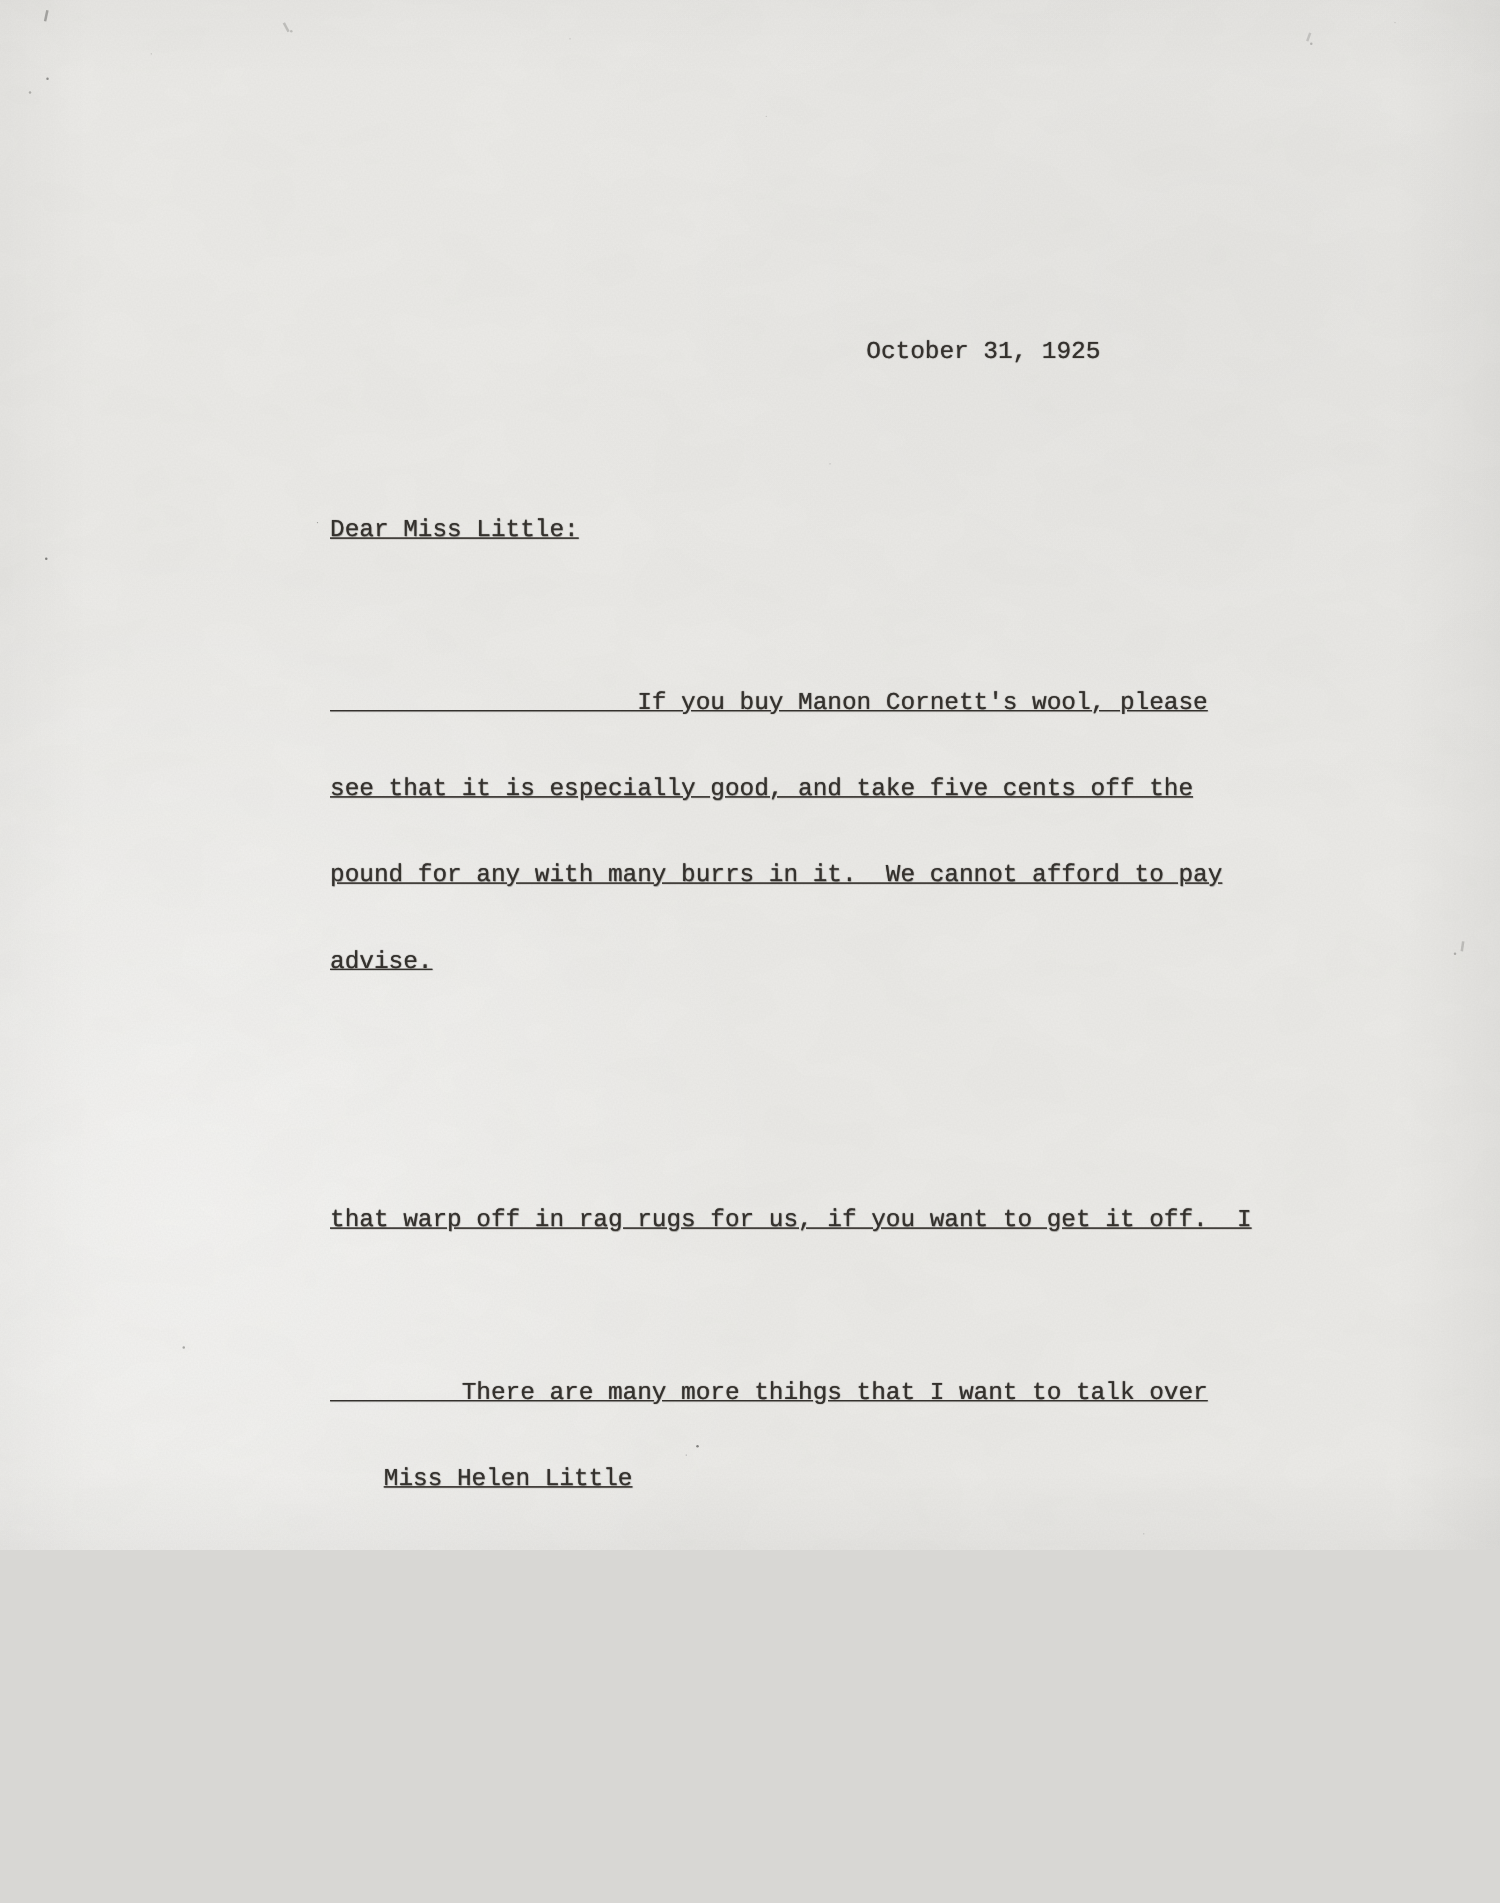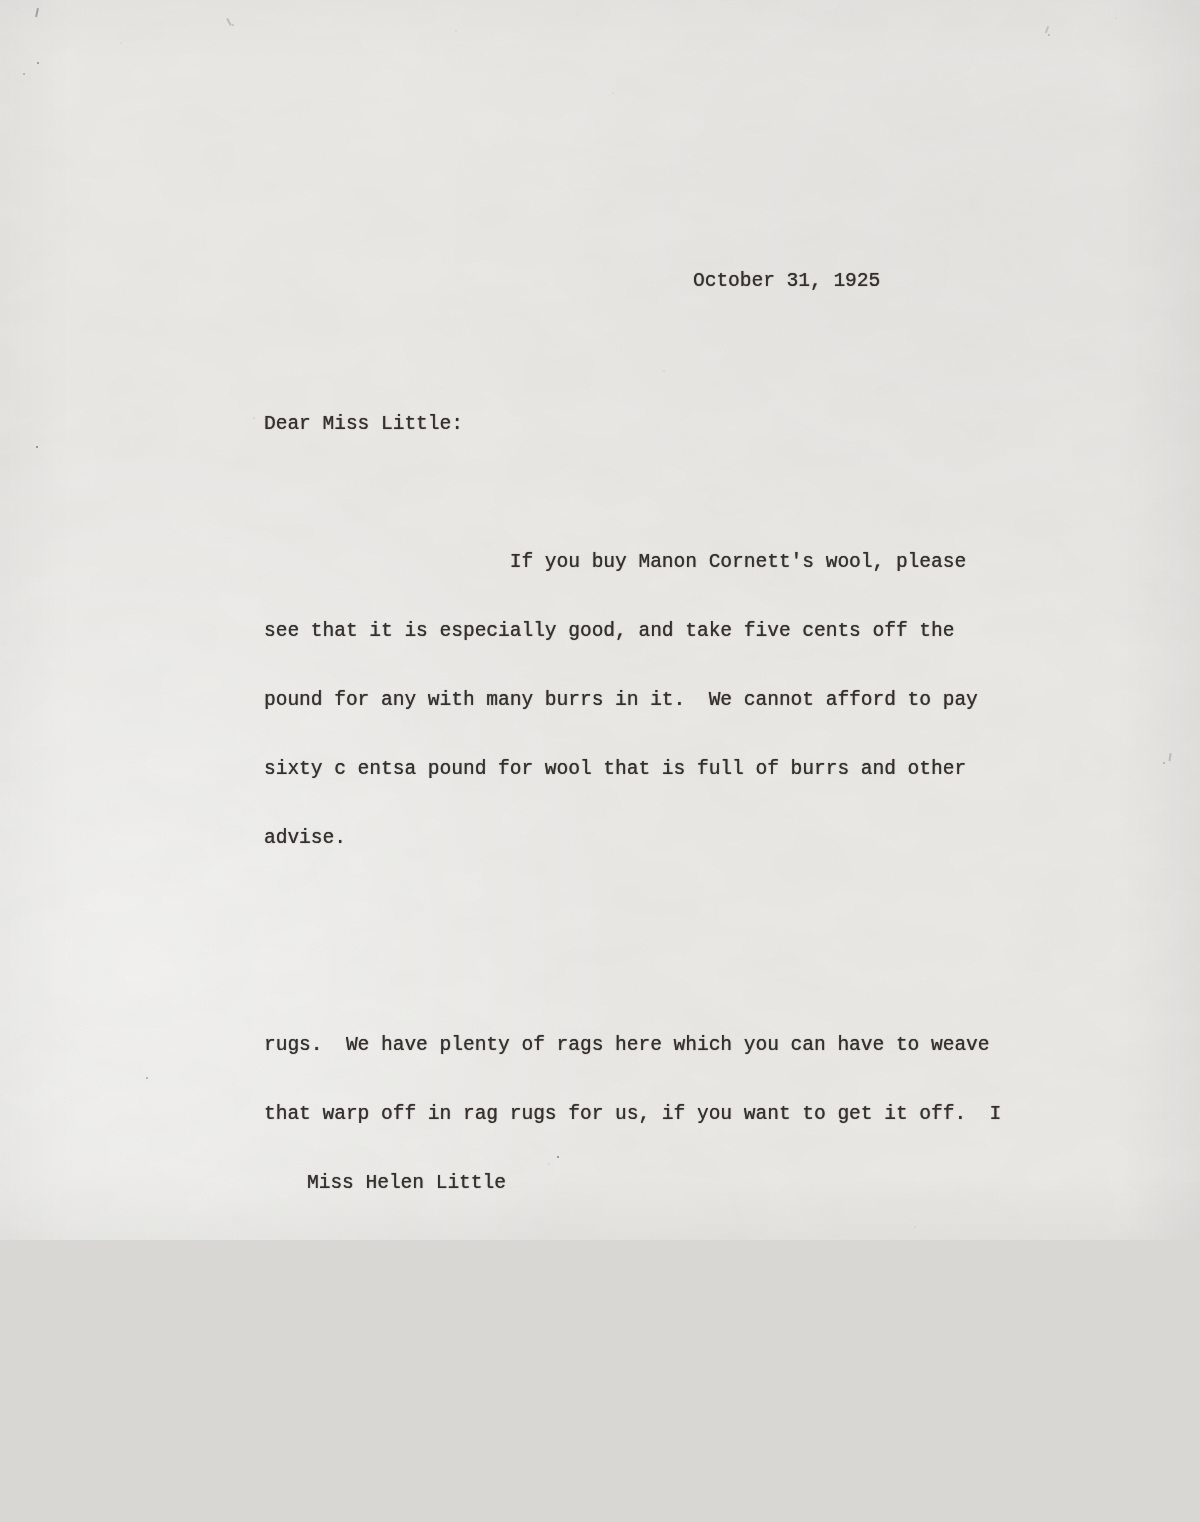--- a/index.html
+++ b/index.html
@@ -41,21 +41,21 @@
     position: absolute;
     left: 264px;
     top: 367px;
   }
   .sig-block {
     position: absolute;
     left: 260px;
     top: 1126px;
     margin-left: 47px;
   }
-  .line { min-height: 23px; white-space: pre; }
+  .line { min-height: 23px; white-space: pre; text-decoration: underline; }
   .watermark {
     position: absolute;
     left: 1090px;
     top: 1418px;
     font-family: "Liberation Sans", sans-serif;
     font-weight: bold;
     font-size: 31px;
     letter-spacing: 2px;
     color: rgba(105,105,105,0.16);
     text-decoration: underline;
@@ -124,25 +124,23 @@
   <div class="tick t4"></div>
 
   <div class="typed date-line">October 31, 1925</div>
 
   <div class="typed body-block">
     <div class="line">Dear Miss Little:</div>
     <div class="line"></div>
     <div class="line">                     If you buy Manon Cornett's wool, please</div>
     <div class="line">see that it is especially good, and take five cents off the</div>
     <div class="line">pound for any with many burrs in it.  We cannot afford to pay</div>
-    <div class="line">sixty c entsa pound for wool that is full of burrs and other</div>
     <div class="line">advise.</div>
     <div class="line"></div>
     <div class="line"></div>
-    <div class="line">rugs.  We have plenty of rags here which you can have to weave</div>
     <div class="line">that warp off in rag rugs for us, if you want to get it off.  I</div>
     <div class="line"></div>
     <div class="line">         There are many more thihgs that I want to talk over</div>
     
     
     
     
     
     
     

